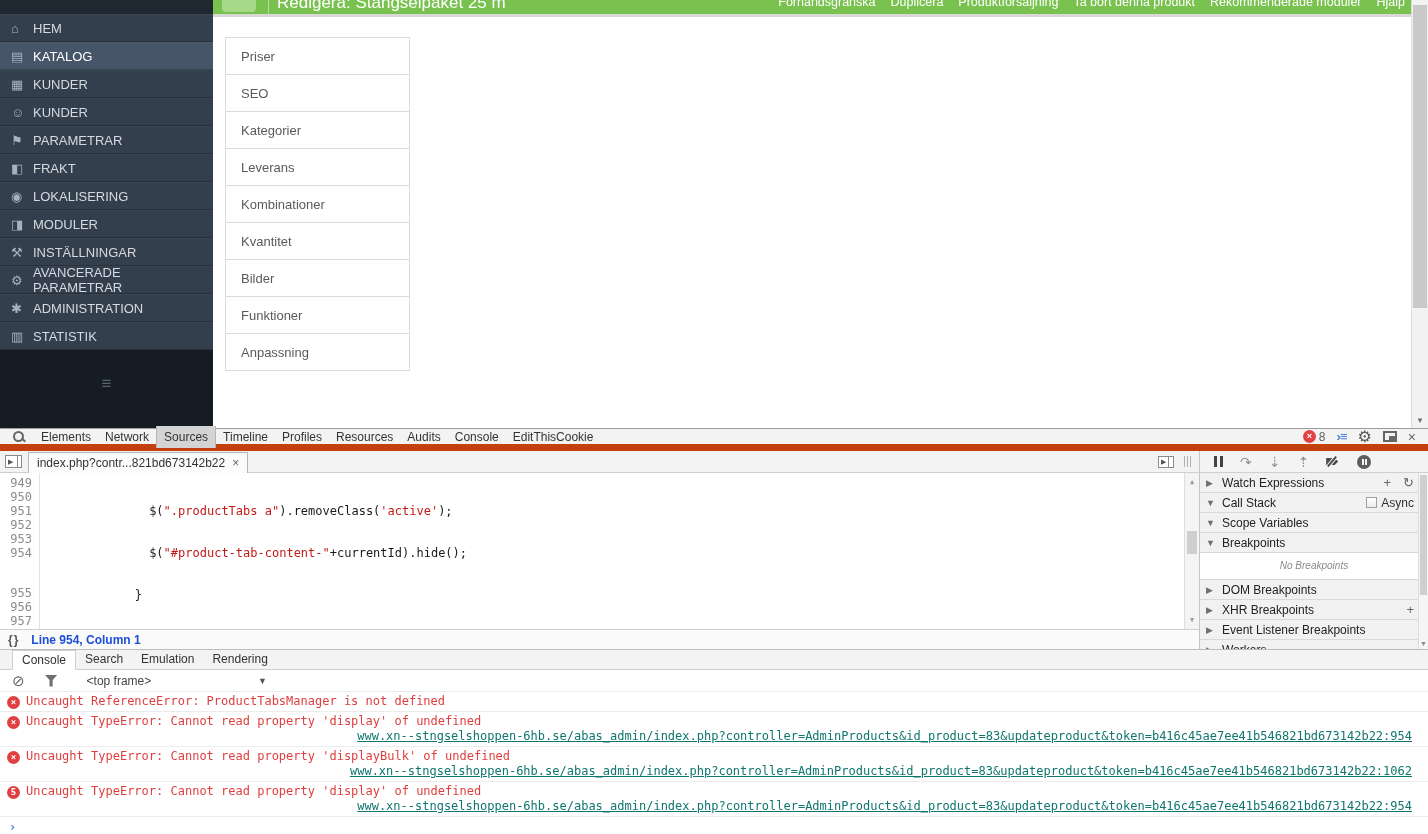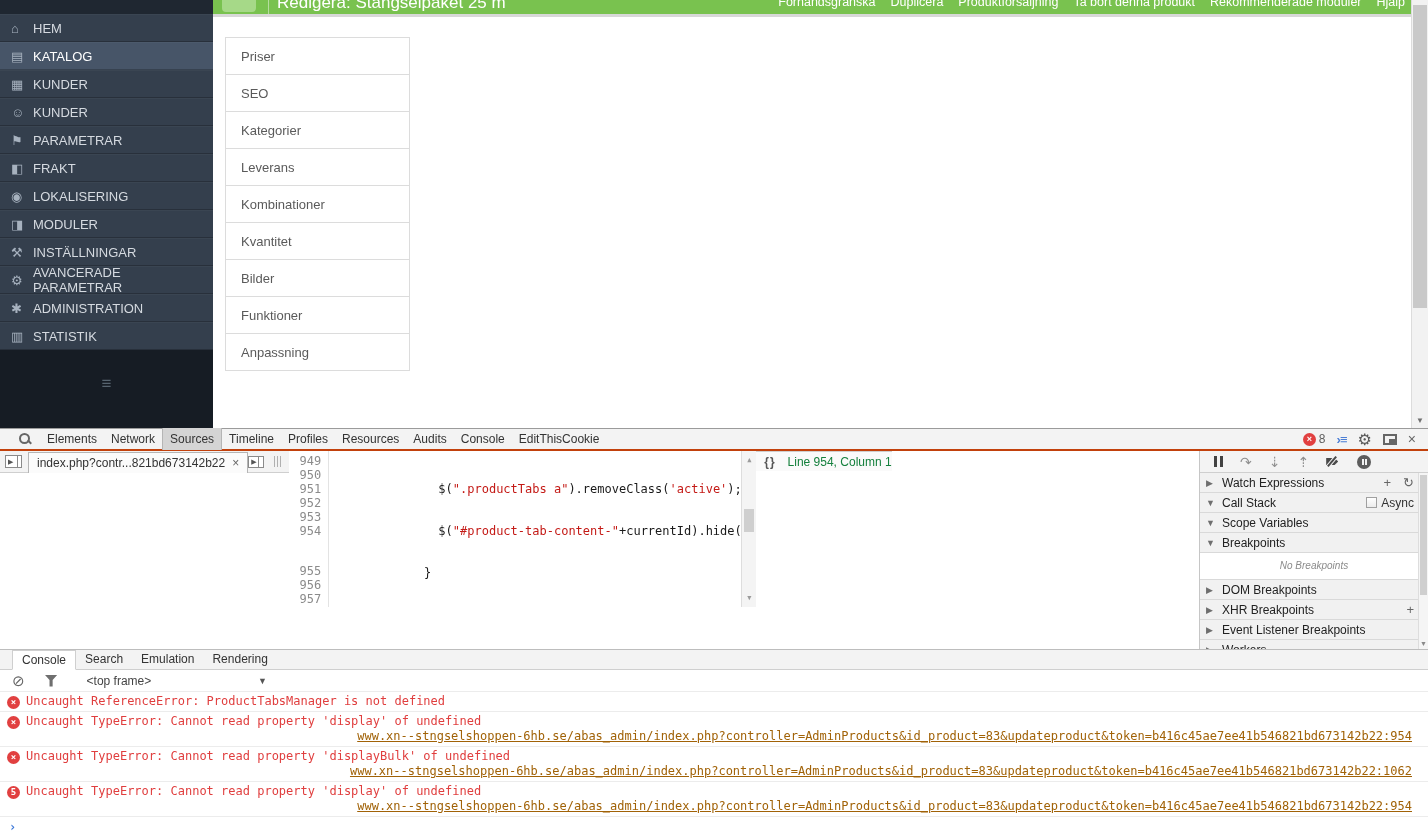--- a/index.html
+++ b/index.html
@@ -35,42 +35,42 @@
           display:flex; align-items:center; padding-left:15px; color:#5a5a5a; font-size:13px; cursor:pointer; }
 
   
   .pagescroll { width:17px; flex:none; background:#f2f2f2; border-left:1px solid #dcdcdc; position:relative; }
   .pagescroll .thumb { position:absolute; top:5px; left:1px; right:1px; height:303px; background:#c9c9c9; }
   .pagescroll .arr { position:absolute; bottom:3px; left:0; right:0; text-align:center; color:#707070; font-size:8px; }
 
   
   .devtools { position:absolute; top:428px; left:0; right:0; bottom:0; border-top:1px solid #9b9b9b;
               background:#fff; font-size:12px; color:#333; display:flex; flex-direction:column; }
-  .dt-tabbar { height:22px; flex:none; background:#f3f3f3; border-bottom:2px solid #c2410c;
-               display:flex; align-items:center; padding-left:14px; }
+  .dt-tabbar { height:22px; flex:none; background:#f3f3f3; border-bottom:7px solid #c2410c;
+               display:flex; align-items:center; padding-left:8px; }
   .mag { position:relative; width:14px; height:14px; margin:0 8px 0 4px; }
   .mag:before { content:""; position:absolute; left:1px; top:1px; width:7px; height:7px;
                 border:2px solid #666; border-radius:50%; }
   .mag:after { content:""; position:absolute; left:9px; top:9px; width:5px; height:2px;
                background:#666; transform:rotate(45deg); }
   .dt-tab { padding:0 7px; height:22px; line-height:22px; cursor:pointer; }
   .dt-tab.selected { background:#d4d4d4; border-left:1px solid #b5b5b5; border-right:1px solid #b5b5b5; }
   .dt-icons { margin-left:auto; display:flex; align-items:center; gap:11px; padding-right:12px; }
   .errbadge { display:flex; align-items:center; gap:3px; }
   .redcirc { width:13px; height:13px; border-radius:50%; background:#e14040; color:#fff;
              font-size:9px; font-weight:bold; text-align:center; line-height:13px; flex:none; }
   .errnum { color:#5f5f5f; }
   .drawericon { color:#4c7fd6; font-weight:bold; font-size:13px; letter-spacing:-1px; }
   .gear { color:#5a5a5a; font-size:16px; }
   .dock { position:relative; width:14px; height:11px; border:2px solid #666; }
   .dock:before { content:""; position:absolute; right:0; bottom:0; width:6px; height:4px; background:#666; }
   .closex { color:#666; font-size:14px; line-height:14px; }
 
   .dt-body { height:198px; flex:none; display:flex; }
-  .dt-left { width:1200px; flex:none; display:flex; border-right:1px solid #c6c6c6; }
+  .dt-left { width:1200px; flex:none; display:flex; flex-direction:column; border-right:1px solid #c6c6c6; }
 
   .file-row { height:22px; flex:none; background:#f3f3f3; border-bottom:1px solid #cfcfcf;
               display:flex; align-items:center; }
   .navtoggle { position:relative; width:17px; height:13px; border:1px solid #8a8a8a; background:#fff;
                margin:0 6px 0 5px; font-size:7px; color:#555; text-align:left; line-height:11px; padding-left:2px; }
   .navtoggle:after { content:""; position:absolute; right:3px; top:0; bottom:0; width:1px; background:#8a8a8a; }
   .file-tab { height:21px; margin-top:1px; background:#fbfbfb; border:1px solid #b5b5b5; border-bottom:none;
               display:flex; align-items:center; gap:7px; padding:0 8px; cursor:pointer; }
   .file-row-right { margin-left:auto; display:flex; align-items:center; gap:10px; padding-right:8px; }
   .expand-ico { position:relative; width:16px; height:12px; border:1px solid #8a8a8a; background:#fff;
@@ -89,21 +89,21 @@
   .cl { height:14px; }
   .tok-str { color:#c41a16; }
   .edscroll { position:absolute; right:0; top:0; bottom:0; width:15px; background:#f4f4f4; border-left:1px solid #ddd; }
   .edscroll .a { position:absolute; left:0; right:0; text-align:center; color:#9b9b9b; font-size:7px; }
   .edscroll .a.up { top:2px; } .edscroll .a.dn { bottom:2px; }
   .edscroll .thumb { position:absolute; left:2px; right:2px; top:58px; height:23px; background:#cfcfcf; }
 
   .statusbar { height:20px; flex:none; border-top:1px solid #cfcfcf; background:#fafafa;
                display:flex; align-items:center; gap:12px; padding-left:8px; }
   .pp { color:#555; font-weight:bold; letter-spacing:1px; cursor:pointer; }
-  .linecol { color:#15803d; }
+  .linecol { color:#1d4ed8;font-weight:bold; }
 
   
   .dt-right { flex:1; display:flex; flex-direction:column; position:relative; background:#fff; }
   .debug-toolbar { height:22px; flex:none; background:#f3f3f3; border-bottom:1px solid #cfcfcf;
                    display:flex; align-items:center; gap:17px; padding:0 14px; }
   .pauseico { display:flex; gap:3px; } .pauseico i { width:3px; height:11px; background:#424242; }
   .stepico { color:#8f8f8f; font-size:14px; line-height:14px; }
   .deact { position:relative; width:14px; height:9px; }
   .deact:before { content:""; position:absolute; left:0; top:1px; width:12px; height:7px; background:#4a4a4a;
                   clip-path:polygon(0 0,70% 0,100% 50%,70% 100%,0 100%); }
@@ -140,21 +140,21 @@
             clip-path:polygon(0 0,100% 0,62% 45%,62% 100%,38% 100%,38% 45%); }
   .framesel { margin-left:29px; color:#444; cursor:pointer; }
   .frame-arrow { position:absolute; left:258px; color:#555; font-size:9px; cursor:pointer; }
 
   .console-list { flex:1; font-family:"DejaVu Sans Mono","Liberation Mono",monospace; font-size:12px; line-height:15px; background:#fff; overflow:hidden; }
   .msg { position:relative; border-bottom:1px solid #ececec; padding:2px 16px 2px 26px; color:#e03e3e; }
   .msg .mbadge { position:absolute; left:7px; top:4px; }
   .m1 { display:flex; }
   .mlink { margin-left:auto; color:#7a7a7a; text-decoration:underline; cursor:pointer; padding-left:20px; white-space:nowrap; }
   .linkline { text-align:right; }
-  .linkline span { color:#a16207; text-decoration:underline; cursor:pointer; }
+  .linkline span { color:#0f766e; text-decoration:underline; cursor:pointer; }
   .prompt-row { padding:3px 8px 2px 9px; color:#3b77d8; font-weight:bold; }
 </style>
 </head>
 <body>
 
 <div class="screen">
 
   <div class="top">
 
     <div class="sidebar">

